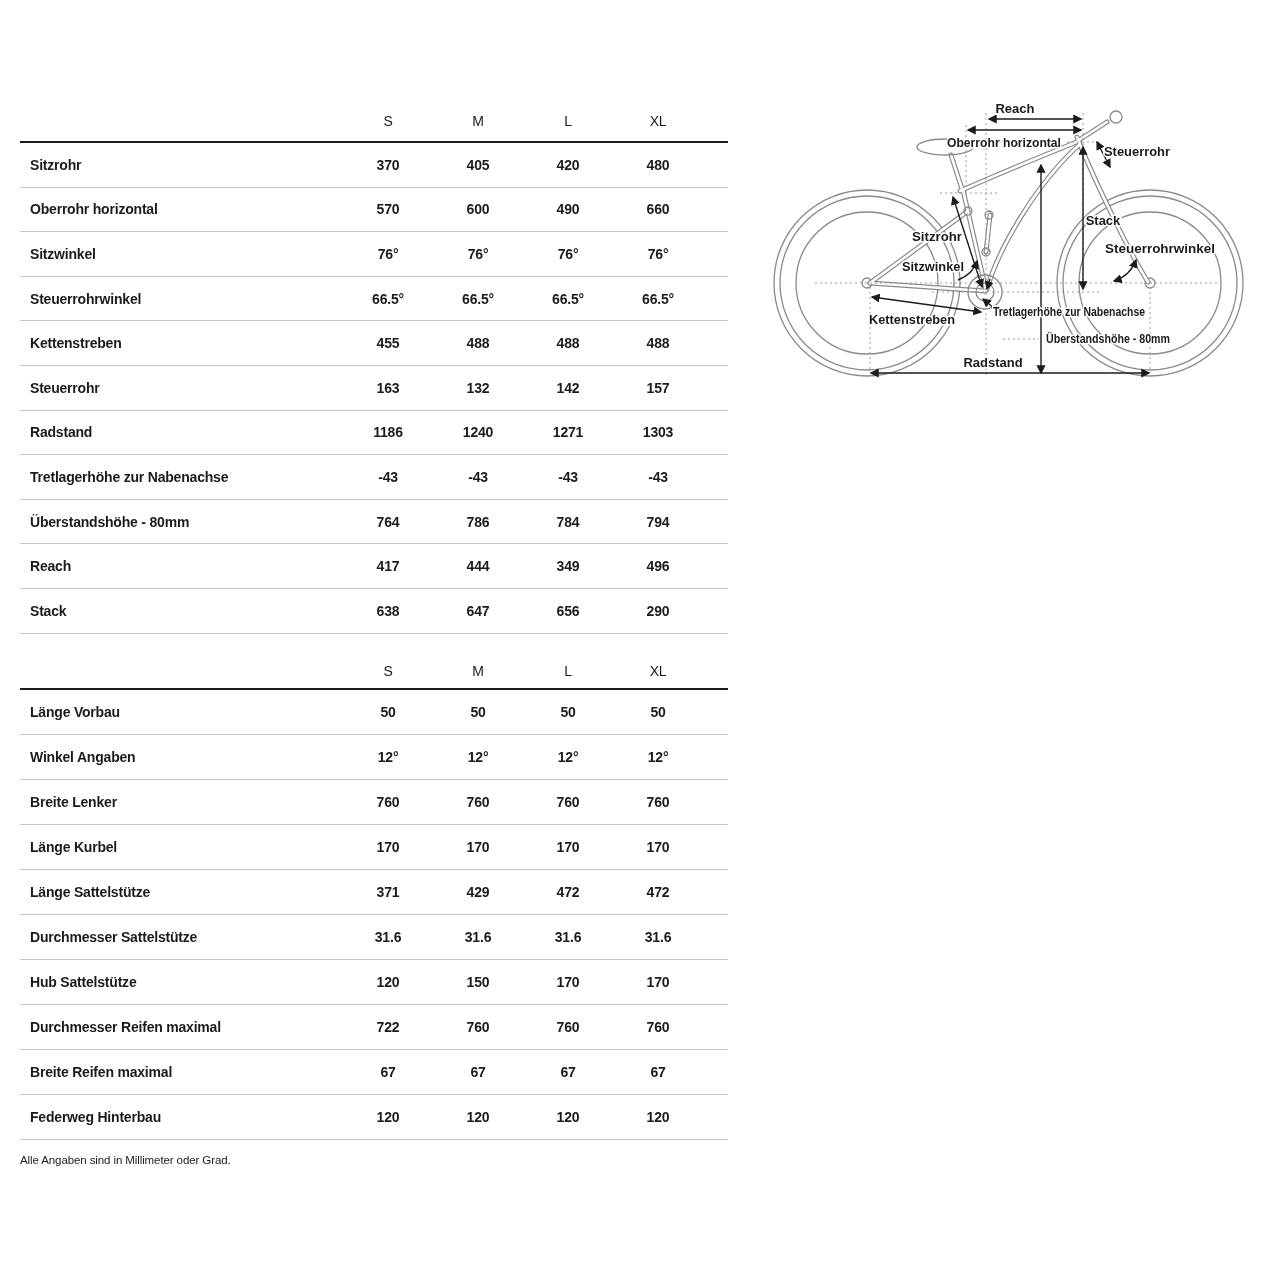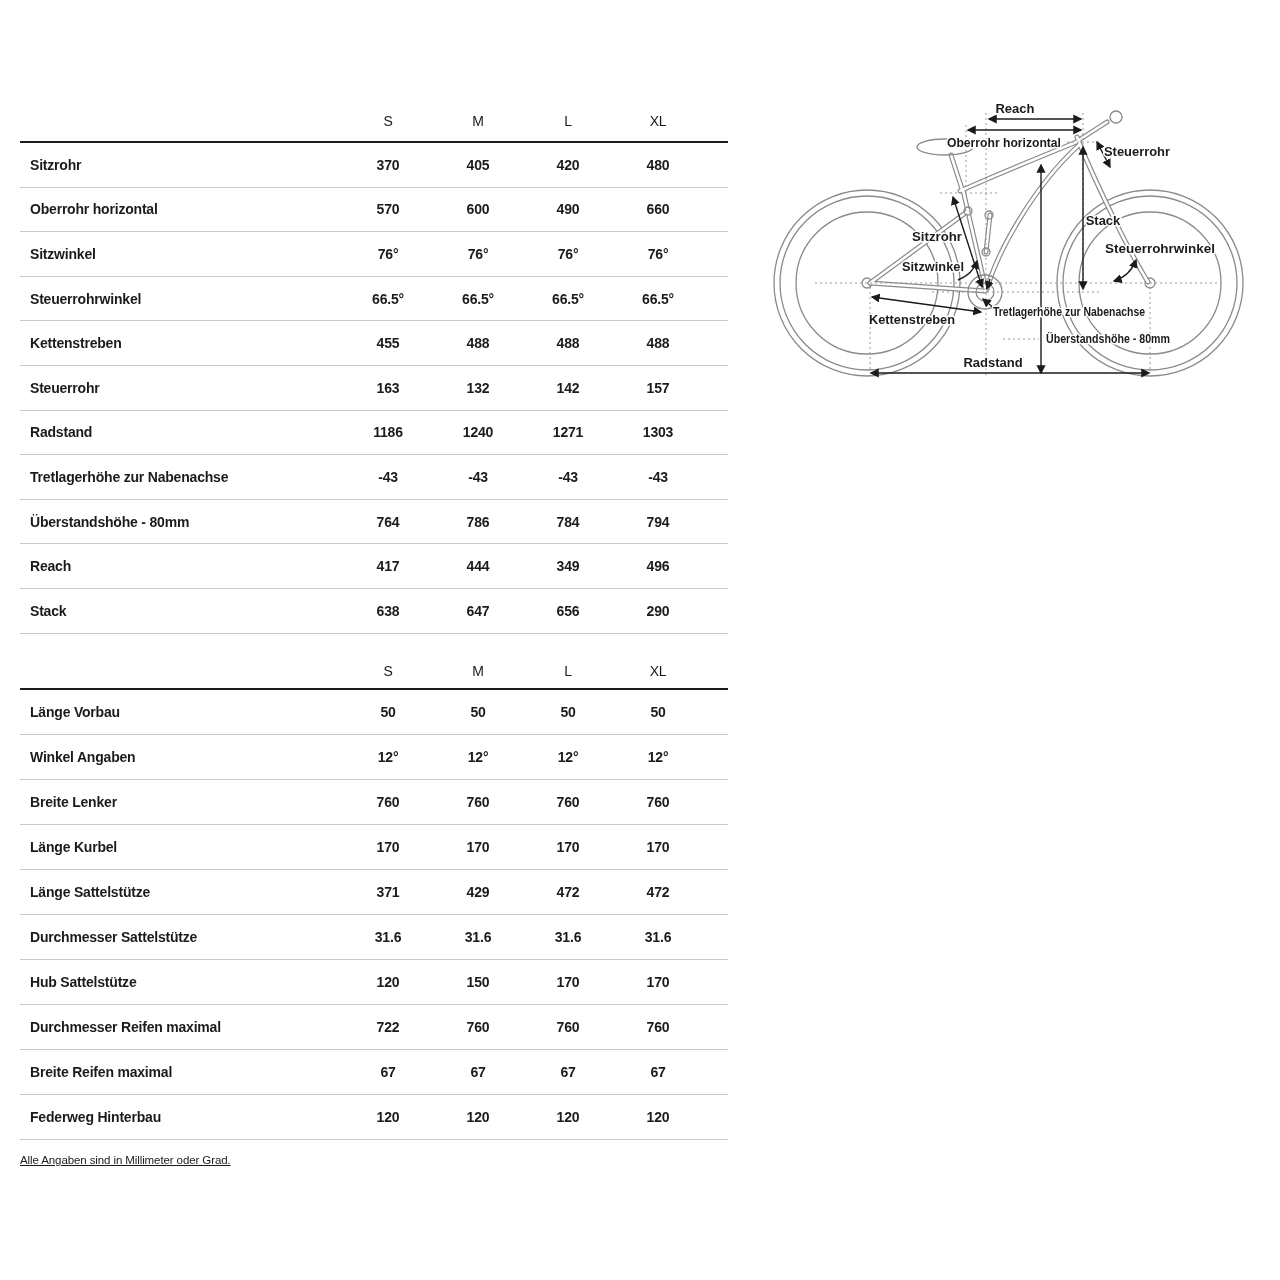--- a/index.html
+++ b/index.html
@@ -19,21 +19,21 @@
   }
   .thead{height:43px;border-bottom:2.5px solid #1c1c1c;}
   #table2 .trow{height:45px;}
   #table2 .thead{height:56px;align-items:end;padding-bottom:9px;}
   .cell{font-size:14px;letter-spacing:-0.2px;}
   .cell.label{padding-left:10px;font-weight:bold;}
   .cell.val{text-align:center;font-weight:bold;}
   .cell.colhead{font-weight:normal;}
   .footnote{
     position:absolute;left:20px;top:1154px;
-    font-size:11.5px;letter-spacing:-0.1px;color:#1b1b1b;text-decoration:underline;
+    font-size:11.5px;letter-spacing:-0.1px;color:#1b1b1b;
   }
   
   .diagram{position:absolute;left:755px;top:85px;width:525px;height:310px;}
   .bike-outer{stroke:#8a8a8a;stroke-width:1.3;fill:none;}
   .tube{stroke:#8a8a8a;stroke-width:5;fill:none;stroke-linecap:round;}
   .tube-in{stroke:#ffffff;stroke-width:2.6;fill:none;stroke-linecap:round;}
   .dotted{stroke:#9a9a9a;stroke-width:1;fill:none;stroke-dasharray:2 3;}
   .dim{stroke:#1b1b1b;stroke-width:1.4;fill:none;}
   .dlabel{
     font-family:"Liberation Sans","DejaVu Sans",sans-serif;

